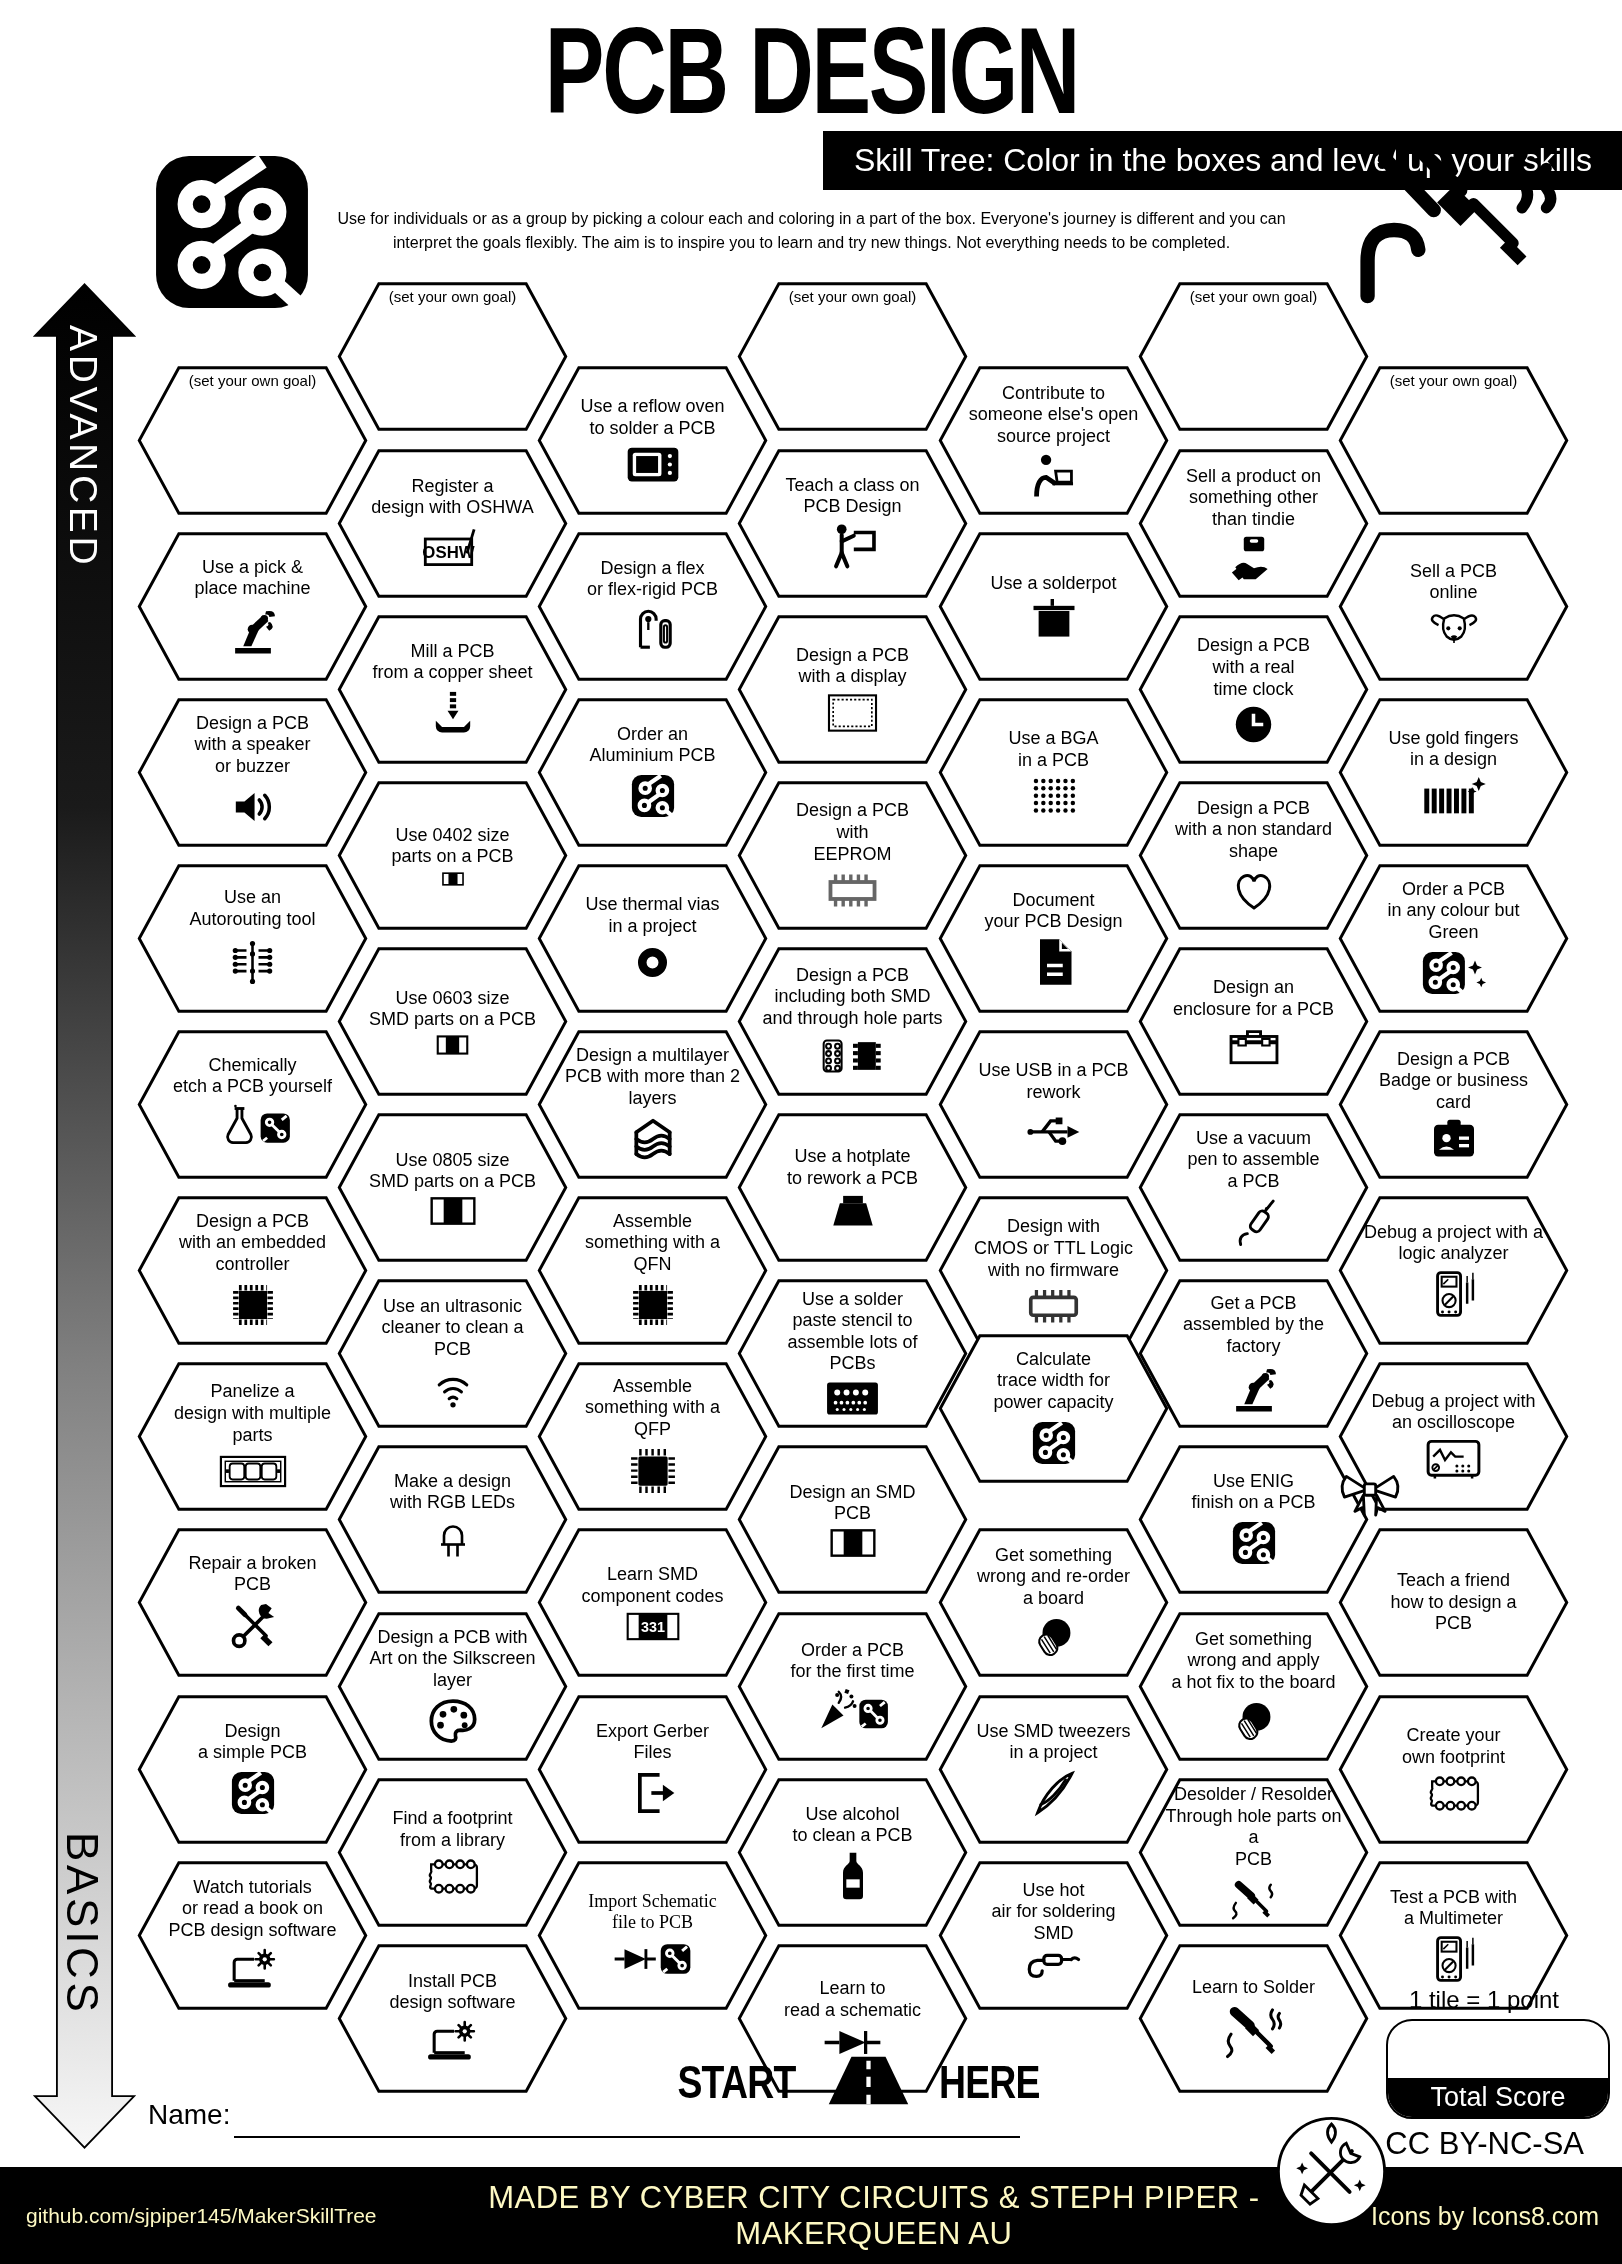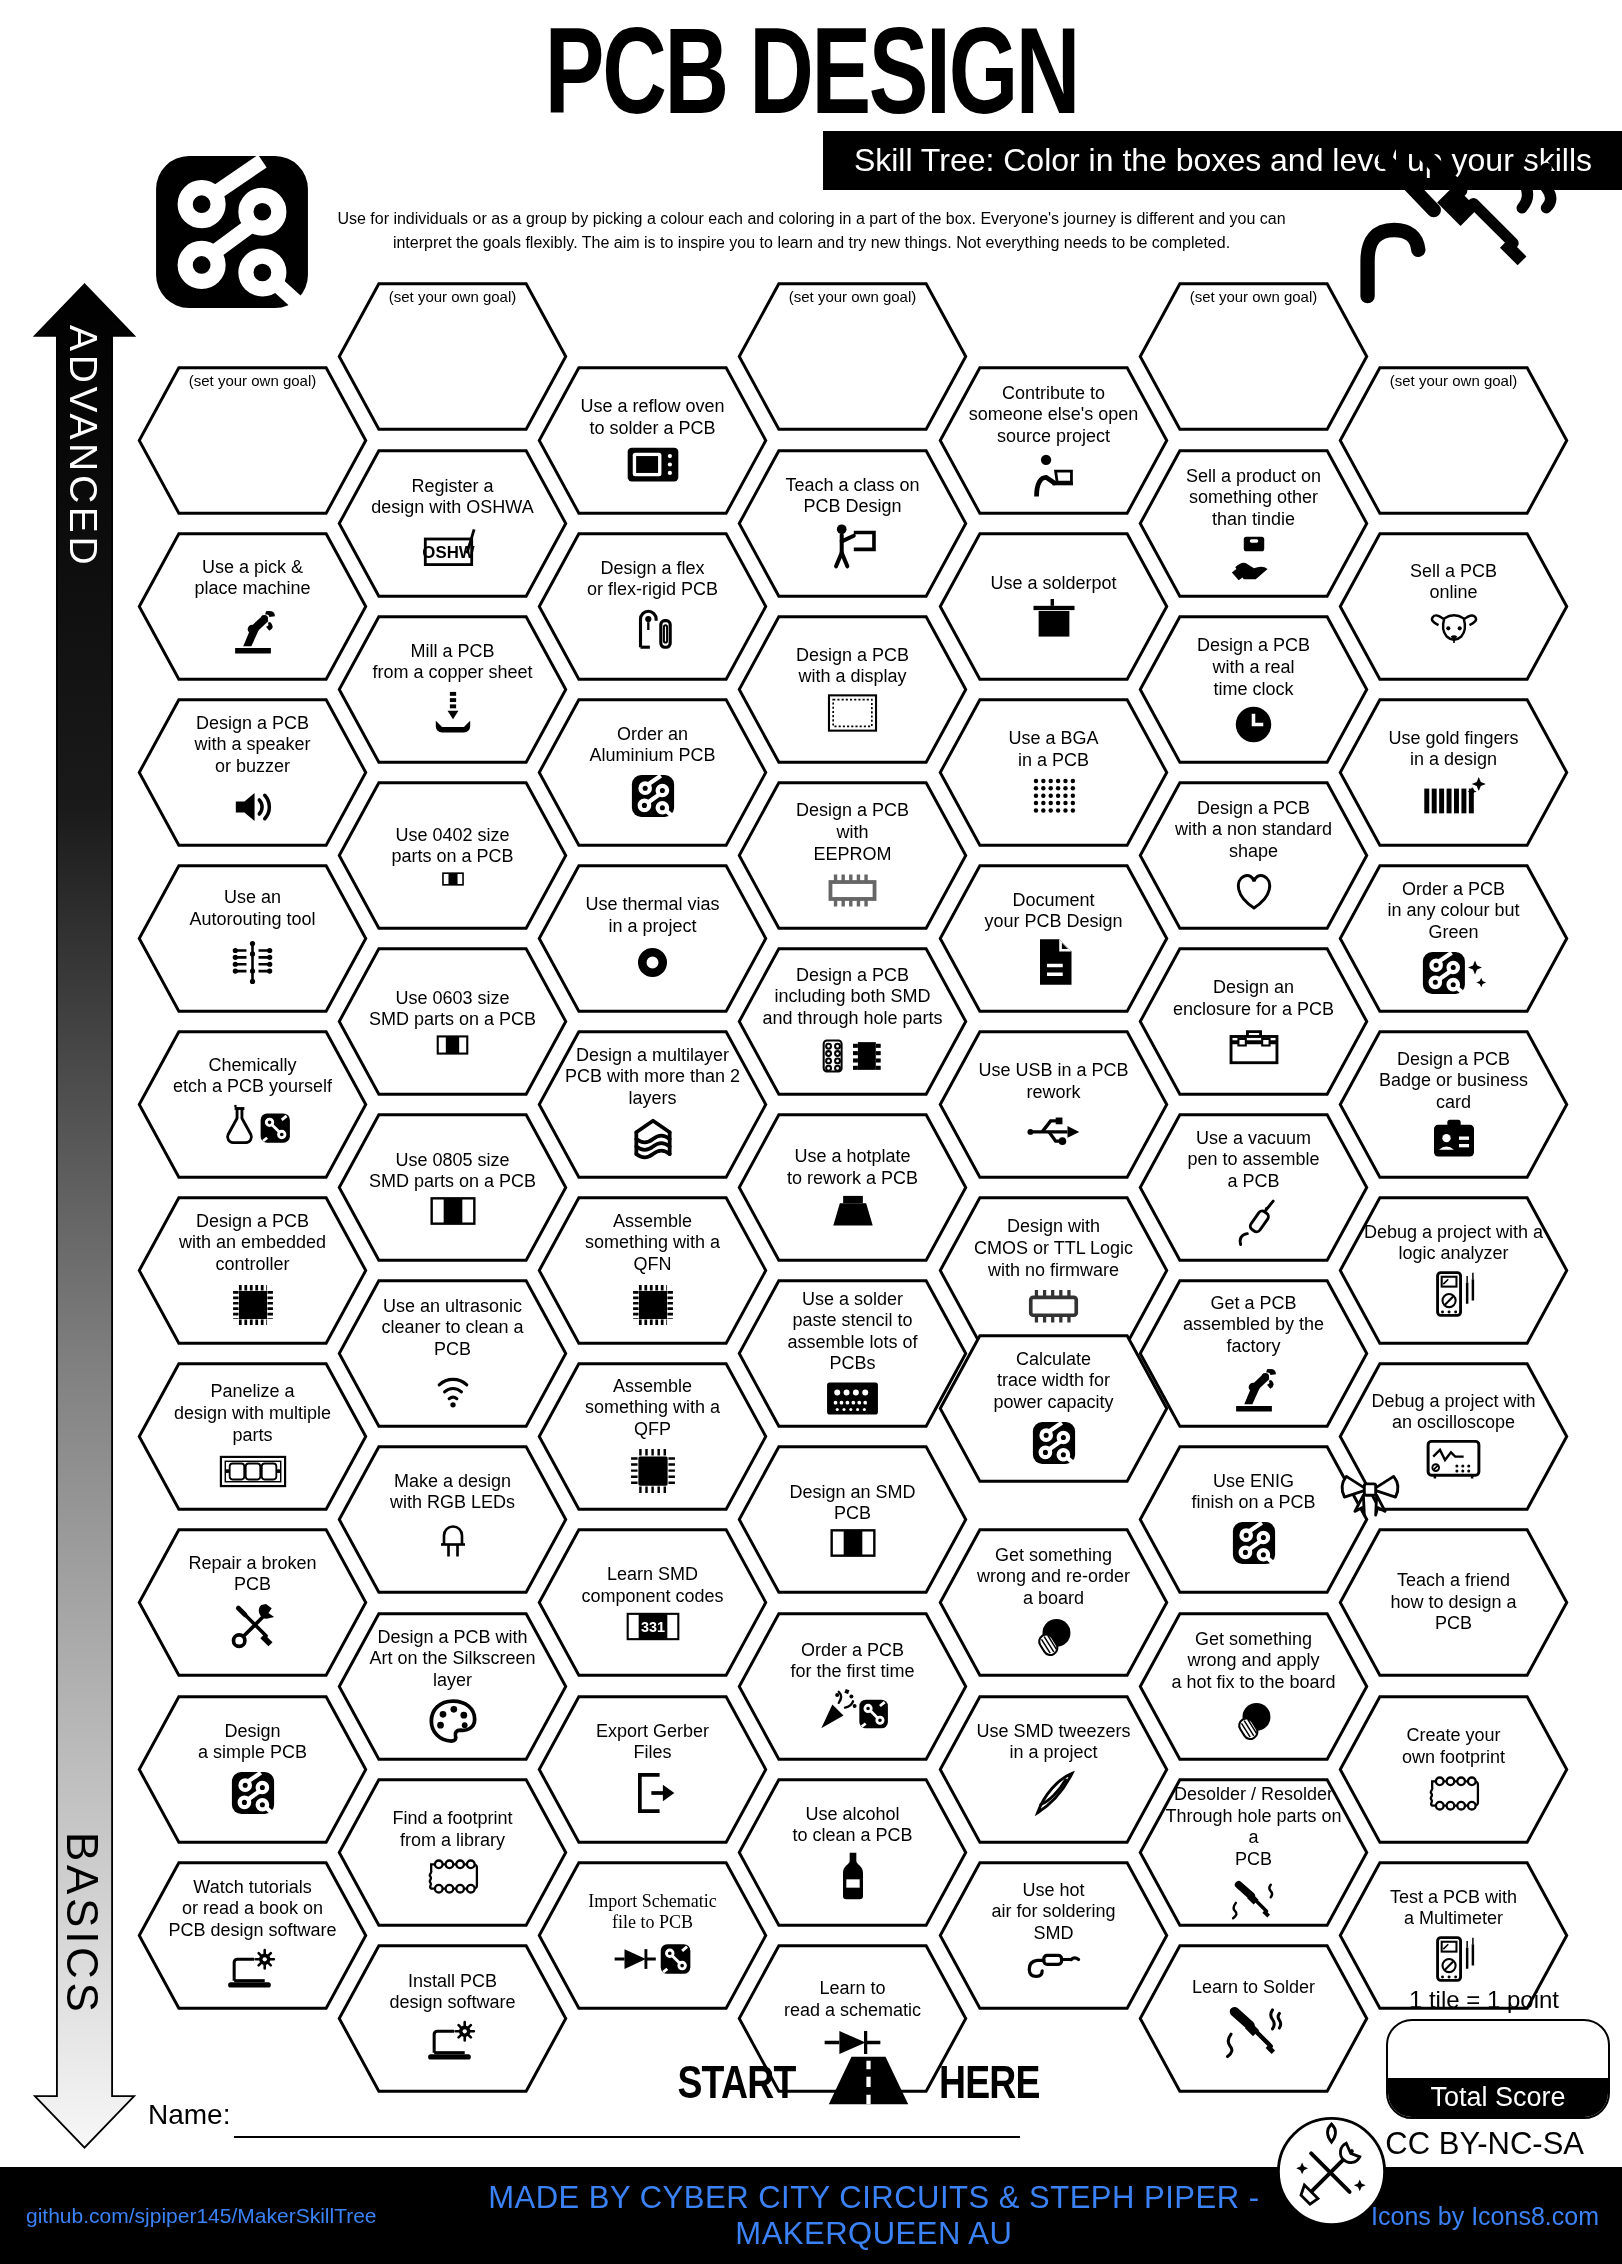--- a/index.html
+++ b/index.html
@@ -35,21 +35,21 @@
   
   .tile-point{position:absolute;left:1384px;top:1986px;width:223px;text-align:right;padding-right:48px;
               box-sizing:border-box;font-size:24px;}
   .score-box{position:absolute;left:1386px;top:2019px;width:220px;height:96px;border:2.3px solid #000;
              border-radius:26px;overflow:hidden;background:#fff;}
   .score-bar{position:absolute;left:0;right:0;bottom:0;height:39px;background:#000;color:#fff;
              display:flex;align-items:center;justify-content:center;font-size:27px;}
   .cc-text{position:absolute;left:1366px;top:2126px;width:218px;text-align:right;font-size:31px;}
   .cc-circle{position:absolute;left:1275px;top:2115px;width:113px;height:113px;z-index:5;}
   
-  .footer{position:absolute;left:0;right:0;bottom:0;height:98px;background:#000;color:#3b82f6;
+  .footer{position:absolute;left:0;right:0;bottom:0;height:98px;background:#000;color:#fef9c3;
           display:flex;align-items:center;}
   .footer .fl{padding-left:26px;font-size:21px;}
   .footer .fc{flex:1;text-align:center;font-size:31px;letter-spacing:0.5px;}
   .footer .fr{padding-right:24px;font-size:25px;}
 </style>
 </head>
 <body>
 
 <div class="title">PCB DESIGN</div>
 <div class="banner-wrap"><div class="banner">Skill Tree:  Color in the boxes and level up your skills</div></div>

